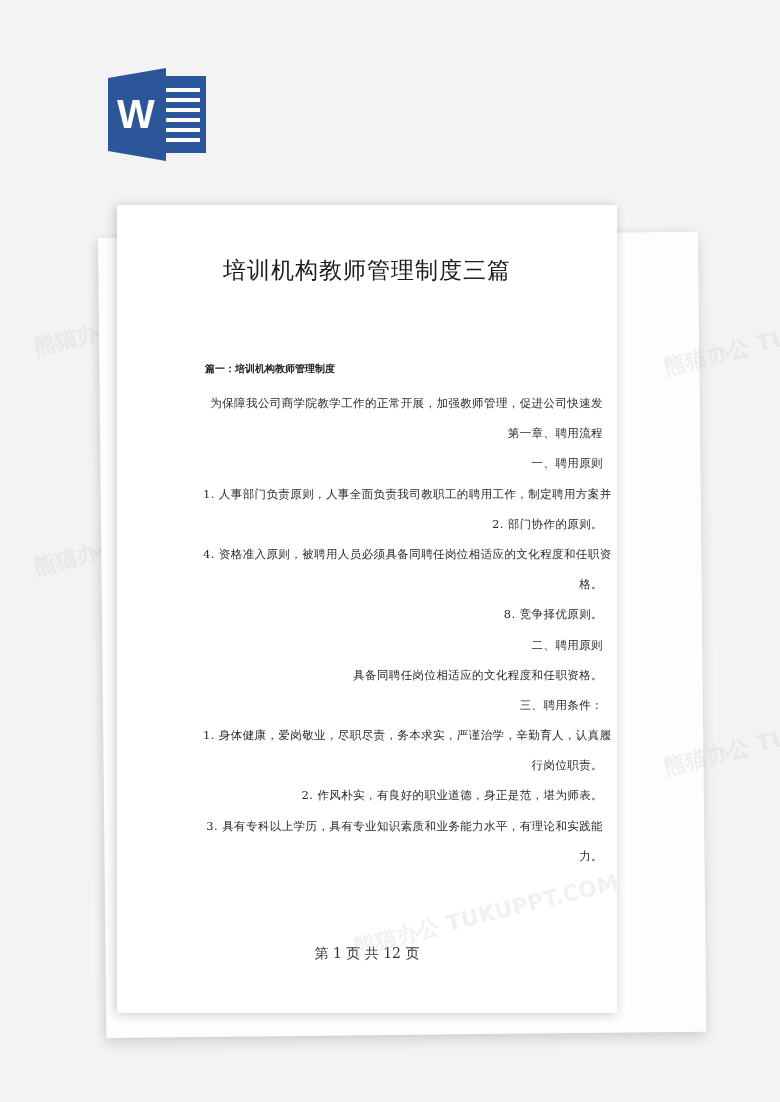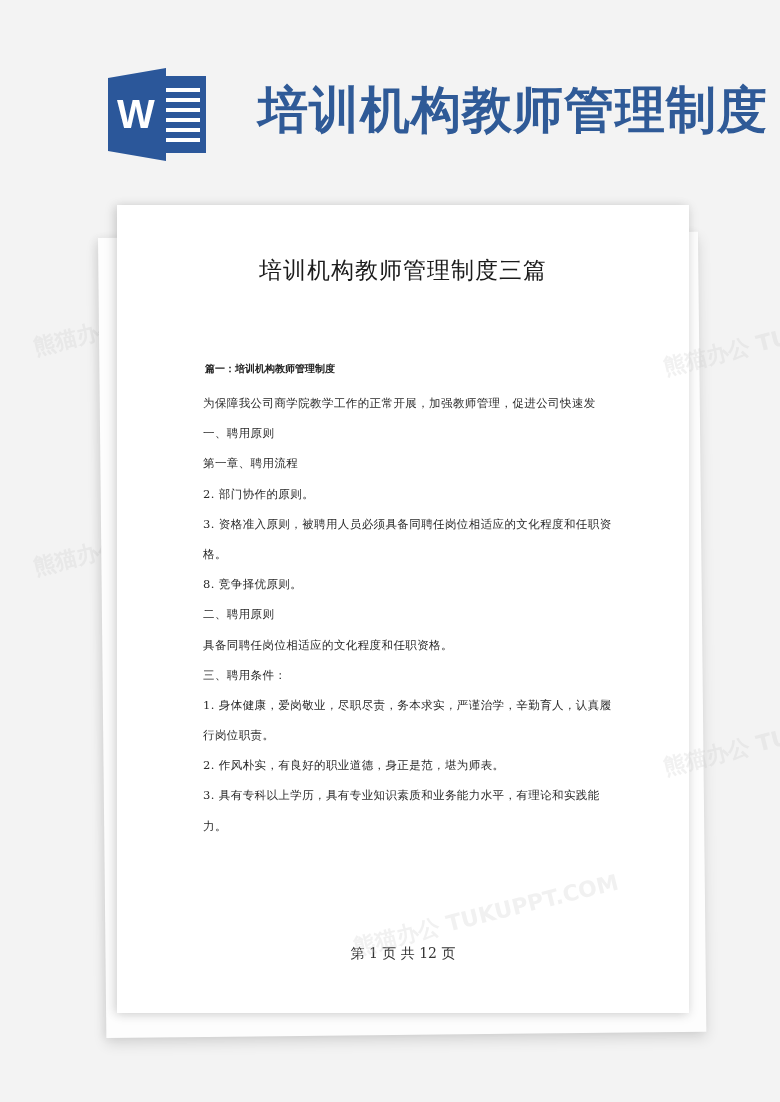--- a/index.html
+++ b/index.html
@@ -16,38 +16,38 @@
     font-weight: bold; font-size: 50px; line-height: 64px; letter-spacing: 1px;
     color: #2f5a97; white-space: nowrap;
   }
   .back-page {
     position: absolute; left: 98px; top: 238px; width: 600px; height: 800px;
     background: #fdfdfd;
     transform: rotate(-0.6deg); transform-origin: left top;
     box-shadow: 0 6px 14px rgba(0,0,0,0.12), -3px 0 8px rgba(0,0,0,0.06);
   }
   .page {
-    position: absolute; left: 117px; top: 205px; width: 572px; height: 808px;
+    position: absolute; left: 117px; top: 205px; width: 500px; height: 808px;
     background: #ffffff;
     box-shadow: 0 2px 10px rgba(0,0,0,0.13), -4px 0 10px rgba(0,0,0,0.08);
   }
   .doc-title {
     position: absolute; left: 0; top: 50px; width: 100%; text-align: center;
     font-family: "DejaVu Sans", "Liberation Sans", sans-serif;
     font-size: 23px; color: #1b1b1b; letter-spacing: 1px;
   }
   .section-heading {
     position: absolute; left: 88px; top: 157px;
     font-size: 10px; font-weight: bold; color: #222;
   }
   .body-text {
     position: absolute; left: 86px; top: 190px; width: 400px;
     font-size: 11.5px; color: #2a2a2a;
   }
-  .body-text .line { height: 30.2px; line-height: 16px; white-space: nowrap; letter-spacing: 0.4px; }
+  .body-text .line { height: 30.2px; line-height: 16px; white-space: nowrap; letter-spacing: 0.4px; text-align: right; }
   .page-footer {
     position: absolute; left: 0; top: 740px; width: 100%; text-align: center;
     font-size: 14px; color: #333;
   }
   .watermark {
     position: absolute; font-family: "DejaVu Sans", "Liberation Sans", sans-serif;
     font-weight: bold; font-size: 22px; color: rgba(200,200,200,0.25);
     transform: rotate(-14deg); white-space: nowrap; pointer-events: none;
   }
 </style>
@@ -61,39 +61,39 @@
       <rect x="56" y="20" width="36" height="4"></rect>
       <rect x="56" y="30" width="36" height="4"></rect>
       <rect x="56" y="40" width="36" height="4"></rect>
       <rect x="56" y="50" width="36" height="4"></rect>
       <rect x="56" y="60" width="36" height="4"></rect>
       <rect x="56" y="70" width="36" height="4"></rect>
     </g>
     <polygon points="0,10 58,0 58,93 0,83" fill="#2b579a"></polygon>
     <text x="28" y="60" text-anchor="middle" font-family="Liberation Sans, sans-serif" font-weight="bold" font-size="40" fill="#ffffff">W</text>
   </svg>
-  <div class="header-title">培训机构教师管理制度</div>
 </div>
 
 <div class="watermark" style="left:30px;top:300px;">熊猫办公 TUKUPPT.COM</div>
 <div class="watermark" style="left:350px;top:300px;">熊猫办公 TUKUPPT.COM</div>
 <div class="watermark" style="left:30px;top:520px;">熊猫办公 TUKUPPT.COM</div>
 <div class="watermark" style="left:350px;top:520px;">熊猫办公 TUKUPPT.COM</div>
 
 <div class="back-page"></div>
 
 <div class="page">
   <div class="doc-title">培训机构教师管理制度三篇</div>
   <div class="section-heading">篇一：培训机构教师管理制度</div>
   <div class="body-text">
     <div class="line">为保障我公司商学院教学工作的正常开展，加强教师管理，促进公司快速发</div>
+    <div class="line">第一章、聘用流程</div>
     <div class="line">一、聘用原则</div>
-    <div class="line">第一章、聘用流程</div>
+    <div class="line">1. 人事部门负责原则，人事全面负责我司教职工的聘用工作，制定聘用方案并</div>
     <div class="line">2. 部门协作的原则。</div>
-    <div class="line">3. 资格准入原则，被聘用人员必须具备同聘任岗位相适应的文化程度和任职资</div>
+    <div class="line">4. 资格准入原则，被聘用人员必须具备同聘任岗位相适应的文化程度和任职资</div>
     <div class="line">格。</div>
     <div class="line">8. 竞争择优原则。</div>
     <div class="line">二、聘用原则</div>
     <div class="line">具备同聘任岗位相适应的文化程度和任职资格。</div>
     <div class="line">三、聘用条件：</div>
     <div class="line">1. 身体健康，爱岗敬业，尽职尽责，务本求实，严谨治学，辛勤育人，认真履</div>
     <div class="line">行岗位职责。</div>
     <div class="line">2. 作风朴实，有良好的职业道德，身正是范，堪为师表。</div>
     <div class="line">3. 具有专科以上学历，具有专业知识素质和业务能力水平，有理论和实践能</div>
     <div class="line">力。</div>

